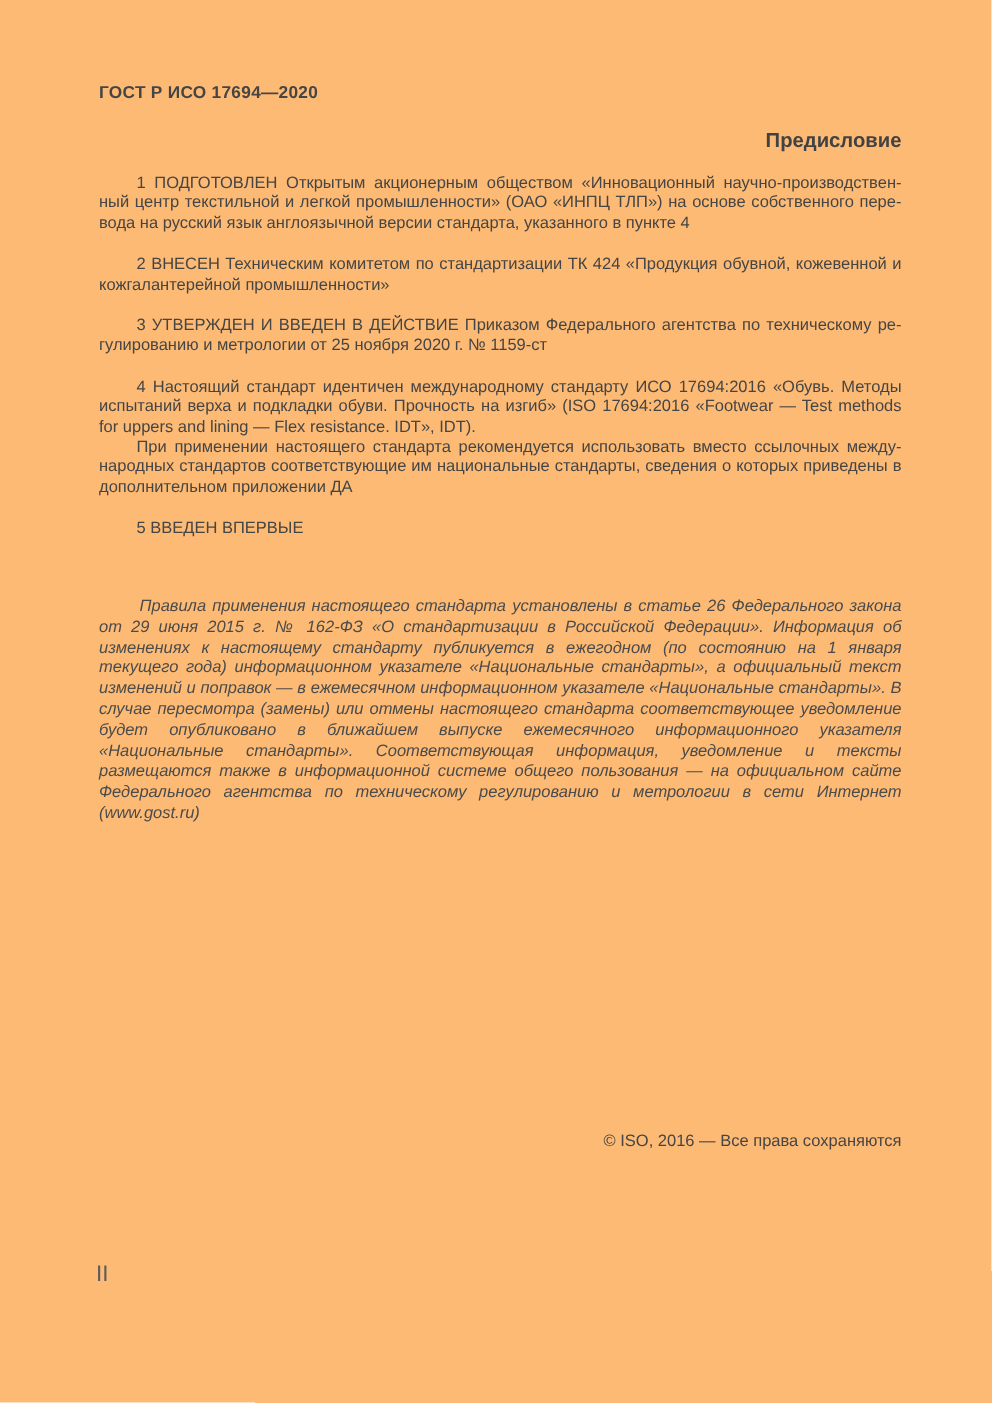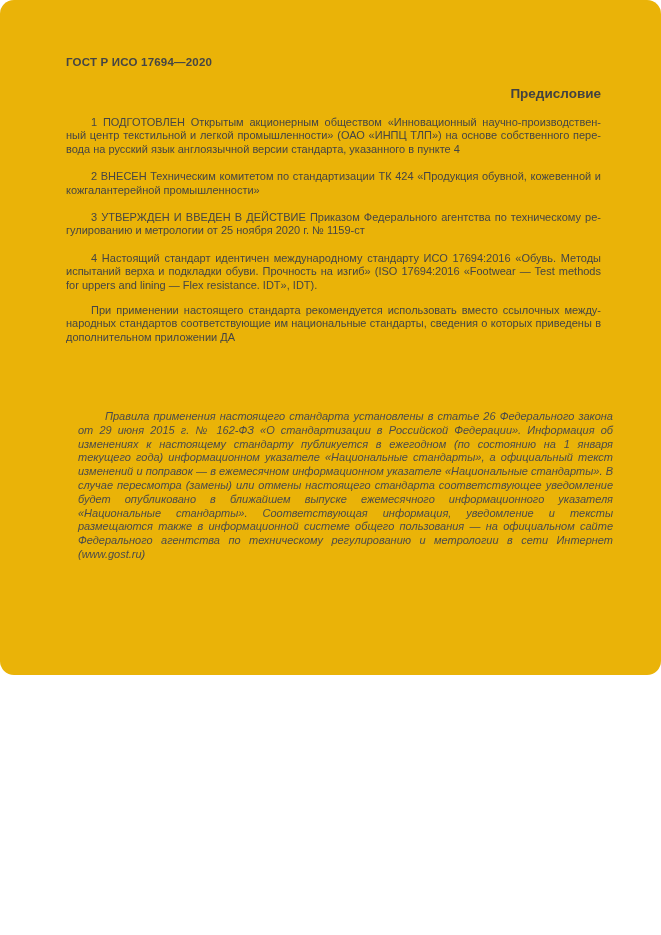--- a/index.html
+++ b/index.html
@@ -3,27 +3,26 @@
 <meta charset="utf-8">
 <style>
   html, body {
     margin: 0;
     padding: 0;
     background: #ffffff;
   }
   .page {
     position: relative;
     width: 661px;
-    height: 675px;
+    height: 935px;
     margin: 0 auto;
-    background: #eab308;
+    background: #fdba74;
     font-family: "Liberation Sans", "DejaVu Sans", sans-serif;
     color: #454545;
     overflow: hidden;
-    border-radius: 14px;
   }
   .doc-code {
     position: absolute;
     top: 56px;
     left: 66px;
     font-size: 11.5px;
     font-weight: bold;
     letter-spacing: 0.2px;
     white-space: nowrap;
   }
@@ -44,27 +43,27 @@
     left: 66px;
     width: 535px;
   }
   .para {
     margin: 0 0 14px 0;
     font-size: 11px;
     line-height: 13.4px;
     text-align: justify;
     text-indent: 25px;
   }
-  .para.no-gap { margin-bottom: 12px; }
+  .para.no-gap { margin-bottom: 0; }
   .legal {
     position: absolute;
     top: 398px;
     left: 66px;
     width: 535px;
-    margin: 12px;
+    margin: 0;
     font-size: 11px;
     font-style: italic;
     line-height: 13.8px;
     text-align: justify;
     text-indent: 27px;
     color: #4b4b4b;
   }
   .copyright {
     position: absolute;
     top: 755px;
@@ -99,20 +98,21 @@
   <div class="doc-code">ГОСТ Р ИСО 17694—2020</div>
 
   <h1 class="title">Предисловие</h1>
 
   <div class="body-col">
     <p class="para">1 ПОДГОТОВЛЕН Открытым акционерным обществом «Инновационный научно-производствен­ный центр текстильной и легкой промышленности» (ОАО «ИНПЦ ТЛП») на основе собственного пере­вода на русский язык англоязычной версии стандарта, указанного в пункте 4</p>
     <p class="para">2 ВНЕСЕН Техническим комитетом по стандартизации ТК 424 «Продукция обувной, кожевенной и кожгалантерейной промышленности»</p>
     <p class="para">3 УТВЕРЖДЕН И ВВЕДЕН В ДЕЙСТВИЕ Приказом Федерального агентства по техническому ре­гулированию и метрологии от 25 ноября 2020 г. № 1159-ст</p>
     <p class="para no-gap">4 Настоящий стандарт идентичен международному стандарту ИСО 17694:2016 «Обувь. Методы испытаний верха и подкладки обуви. Прочность на изгиб» (ISO 17694:2016 «Footwear — Test methods for uppers and lining — Flex resistance. IDT», IDT).</p>
     <p class="para">При применении настоящего стандарта рекомендуется использовать вместо ссылочных между­народных стандартов соответствующие им национальные стандарты, сведения о которых приведены в дополнительном приложении ДА</p>
+    <p class="para">5 ВВЕДЕН ВПЕРВЫЕ</p>
   </div>
 
   <p class="legal">Правила применения настоящего стандарта установлены в статье 26 Федерального закона от 29 июня 2015 г. № 162-ФЗ «О стандартизации в Российской Федерации». Информация об измене­ниях к настоящему стандарту публикуется в ежегодном (по состоянию на 1 января текущего года) информационном указателе «Национальные стандарты», а официальный текст изменений и попра­вок — в ежемесячном информационном указателе «Национальные стандарты». В случае пересмот­ра (замены) или отмены настоящего стандарта соответствующее уведомление будет опублико­вано в ближайшем выпуске ежемесячного информационного указателя «Национальные стандарты». Соответствующая информация, уведомление и тексты размещаются также в информационной системе общего пользования — на официальном сайте Федерального агентства по техническому регулированию и метрологии в сети Интернет (www.gost.ru)</p>
 
   <div class="copyright">
     <div>© ISO, 2016 — Все права сохраняются</div>
   </div>
 
 
   <div class="page-num">II</div>

